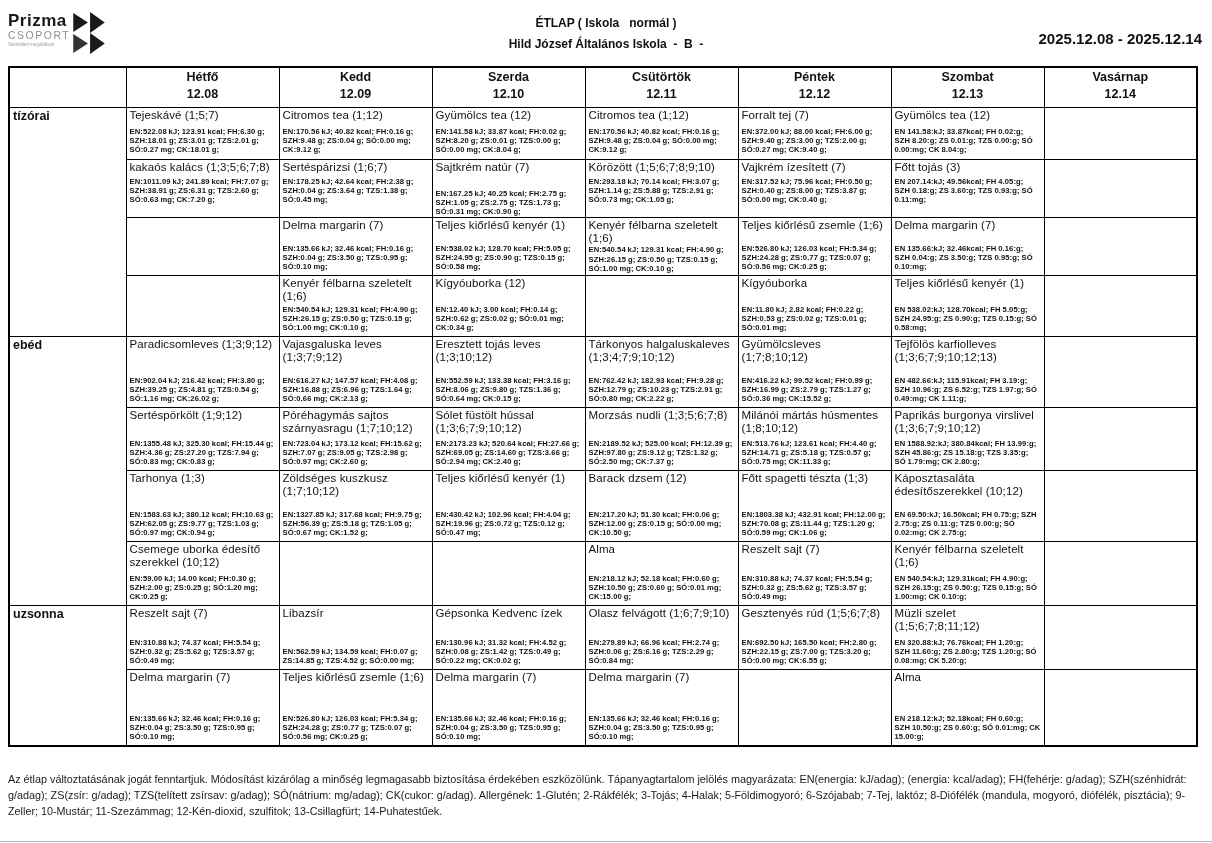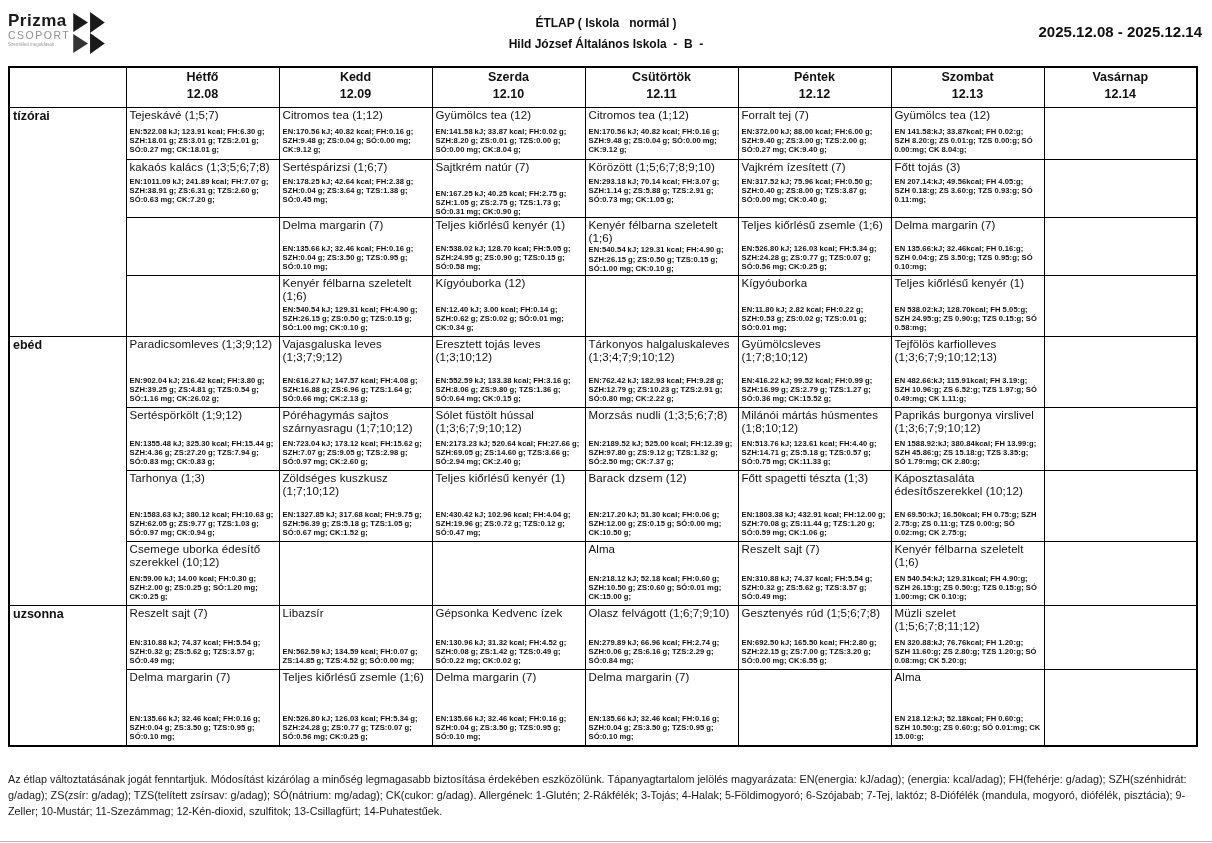--- a/index.html
+++ b/index.html
@@ -14,21 +14,21 @@
   .hdr{position:relative;height:62px;}
   .logo{position:absolute;left:0;top:8px;display:flex;align-items:flex-start;gap:2px;}
   .logo-text{display:flex;flex-direction:column;line-height:1;}
   .logo-l1{font-weight:bold;font-size:17px;color:#1a1a1a;letter-spacing:0.5px;}
   .logo-l2{font-size:10.5px;color:#8f8f8f;letter-spacing:1.5px;margin-top:1px;}
   .logo-l3{font-size:4.5px;color:#9a9a9a;margin-top:2px;}
   .logo-mark{margin-top:0px;}
   .titles{position:absolute;left:0;right:0;top:12px;text-align:center;}
   .title{font-weight:bold;font-size:12px;white-space:pre;}
   .subtitle{font-weight:bold;font-size:12px;white-space:pre;margin-top:7px;}
-  .daterange{position:absolute;right:2px;top:19px;font-weight:bold;font-size:15px;}
+  .daterange{position:absolute;right:2px;top:26px;font-weight:bold;font-size:15px;}
 
   
   table.menu{border-collapse:collapse;table-layout:fixed;width:1188px;border:2px solid #000;}
   table.menu th,table.menu td{border:1px solid #000;vertical-align:top;padding:1px 3px;overflow:hidden;}
   th.day{font-weight:bold;font-size:12.5px;text-align:center;vertical-align:middle;padding:3px 0;}
   .day-name,.day-date{line-height:1.35;}
   th.corner{border:1px solid #000;}
   th.meal{font-weight:bold;font-size:12.5px;text-align:left;vertical-align:top;padding:2px 4px;}
   td.cell{font-size:11.5px;}
   .cw{display:flex;flex-direction:column;justify-content:space-between;}

